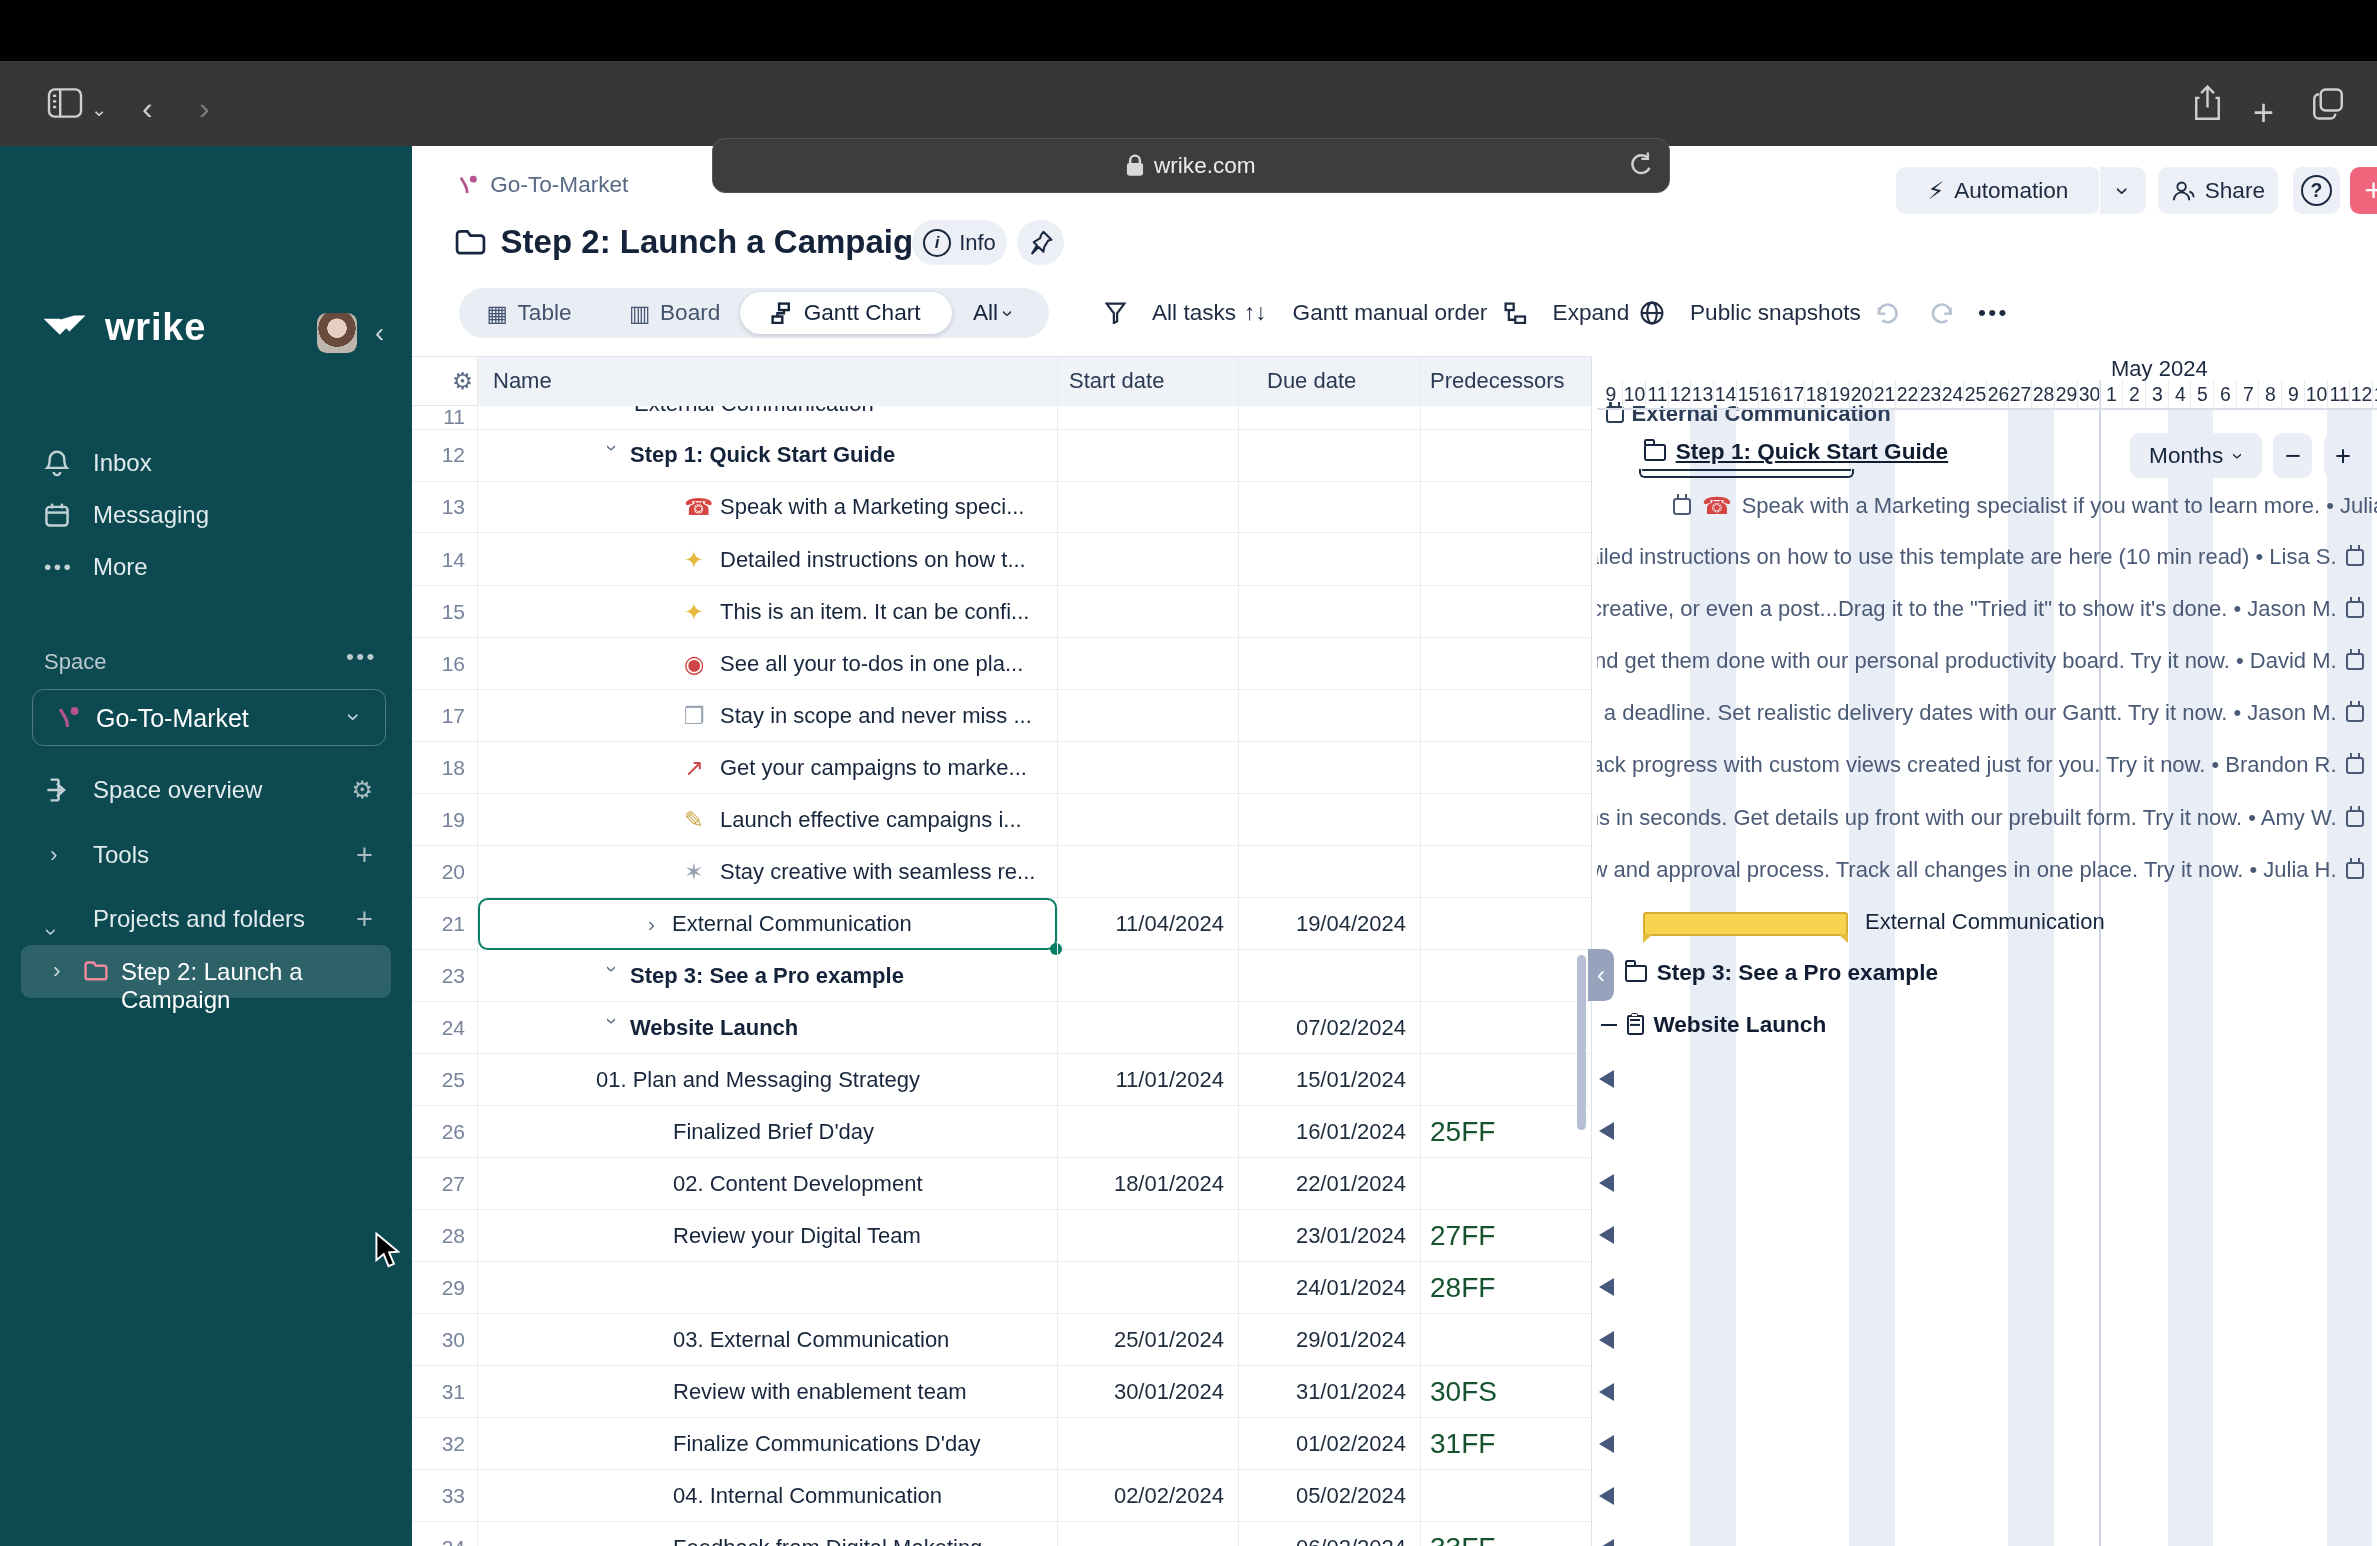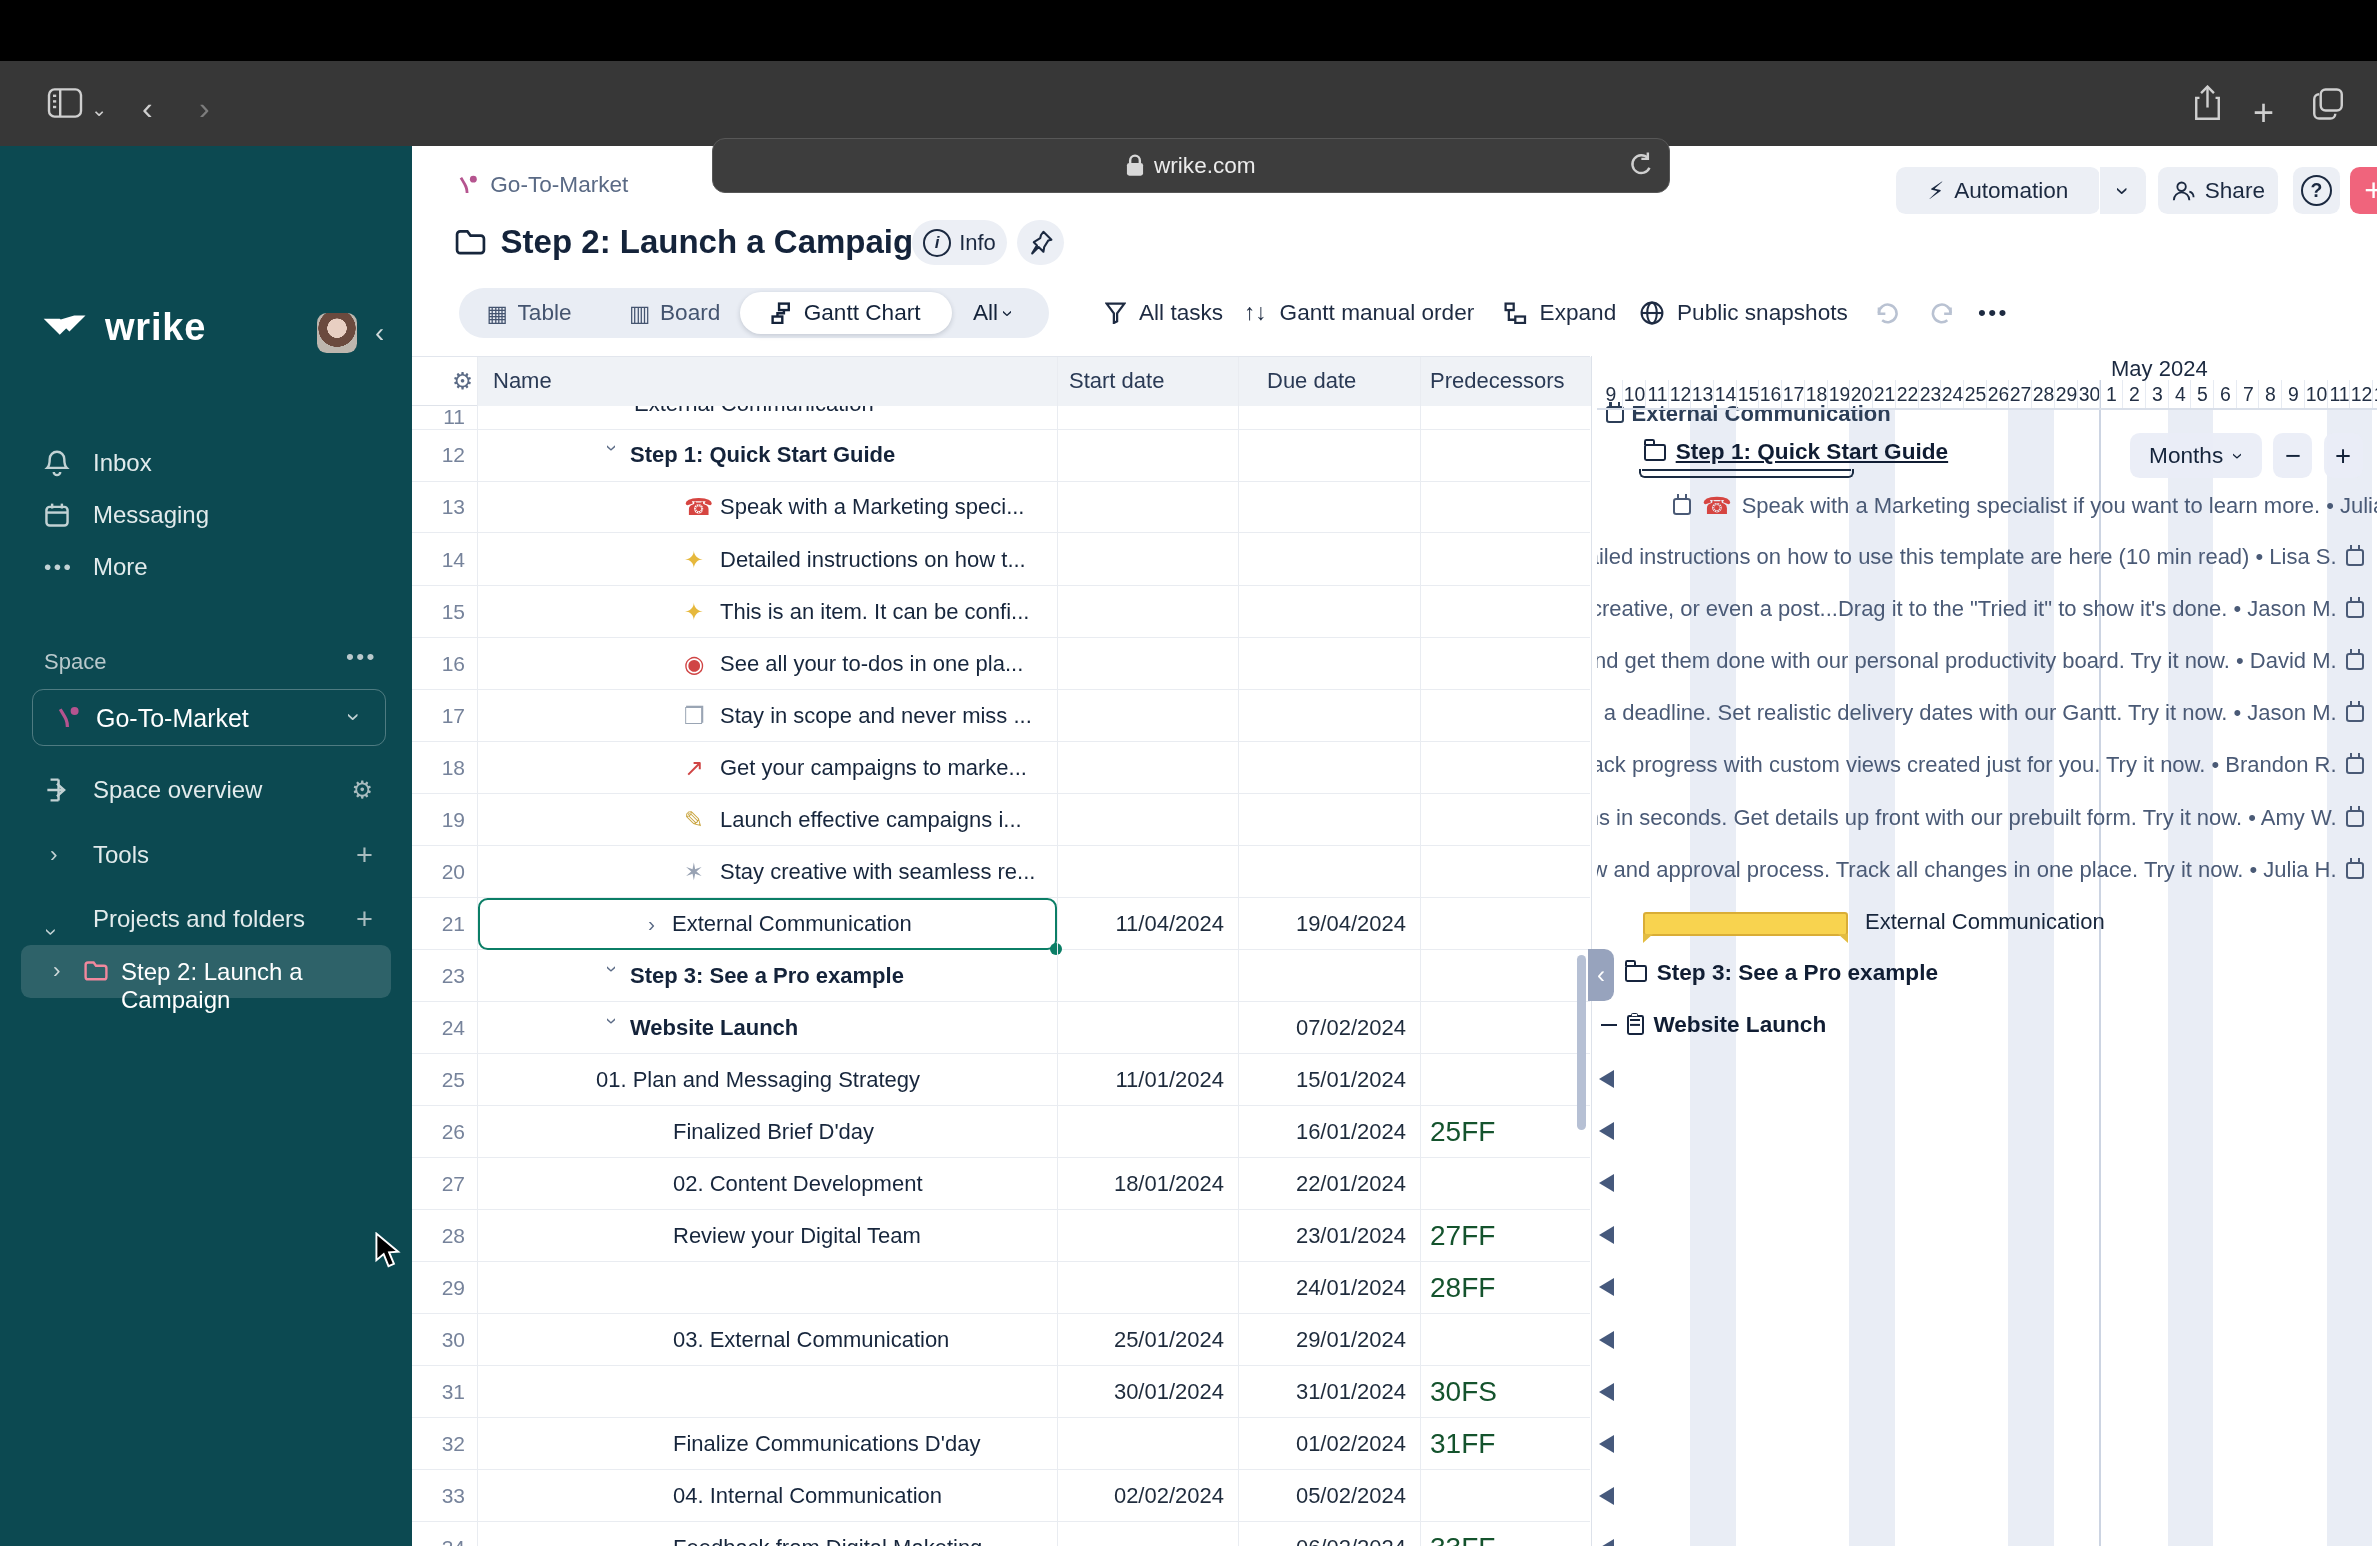--- a/index.html
+++ b/index.html
@@ -47,21 +47,21 @@
                display:flex;align-items:center;justify-content:center;color:#1b2940;font-weight:bold;}
   #info-circ{width:24px;height:24px;border:2px solid #1b2940;border-radius:50%;font-size:17px;
              display:flex;align-items:center;justify-content:center;font-style:italic;font-weight:bold;}
 
   
   #viewbar{left:459px;top:288px;width:590px;height:50px;background:#e9edf4;border-radius:25px;}
   .vtab{position:absolute;top:0;height:50px;display:flex;align-items:center;gap:9.7px;font-size:22.6px;color:#44546f;}
   #vtab-active{position:absolute;left:281px;top:4px;width:212px;height:42px;background:#fff;border-radius:21px;
                box-shadow:0 1.6px 4.9px rgba(20,35,58,.18);display:flex;align-items:center;justify-content:center;
                gap:9.7px;font-size:22.6px;color:#14233a;}
-  .tbtn{position:absolute;top:293px;height:40px;display:flex;align-items:center;gap:13px;font-size:22.6px;color:#1e2b42;}
+  .tbtn{position:absolute;top:293px;height:40px;display:flex;align-items:center;gap:26px;font-size:22.6px;color:#1e2b42;}
   .ghost{color:#b9c2d2;}
 
   
   #thead{left:412px;top:356px;width:1178px;height:50px;border-top:0.8px solid #e2e6ed;border-bottom:0.8px solid #dfe3ea;box-sizing:border-box;background:#fff;}
   #thead-bg{position:absolute;left:65px;top:0;width:1114px;height:49px;background:#eff2f6;}
   #thead .h{position:absolute;top:50%;transform:translateY(-50%);font-size:22px;color:#2a3a55;}
   .vline{position:absolute;top:0;width:0.8px;background:#e9ecf1;}
   #tbody{left:412px;top:406px;width:1178px;height:1140px;overflow:hidden;background:#fff;}
   .trow{position:absolute;left:0;width:1178px;border-bottom:0.8px solid #e9ecf1;box-sizing:border-box;}
   .c-num{position:absolute;left:0;top:0;bottom:0;width:53px;text-align:right;font-size:21px;color:#76839b;
@@ -537,20 +537,23 @@
           <div class="c-num">30</div>
           <div class="c-name" style="padding-left: 196px;">
             <span>03. External Communication</span>
           </div>
           <div class="c-start">25/01/2024</div>
           <div class="c-due">29/01/2024</div>
           <div class="c-pred"></div>
         </div>
         <div class="trow" style="top: 960px; height: 52px;">
           <div class="c-num">31</div>
+          <div class="c-name" style="padding-left: 196px;">
+            <span>Review with enablement team</span>
+          </div>
           <div class="c-start">30/01/2024</div>
           <div class="c-due">31/01/2024</div>
           <div class="c-pred">30FS</div>
         </div>
         <div class="trow" style="top: 1012px; height: 52px;">
           <div class="c-num">32</div>
           <div class="c-name" style="padding-left: 196px;">
             <span>Finalize Communications D'day</span>
           </div>
           <div class="c-start"></div>

